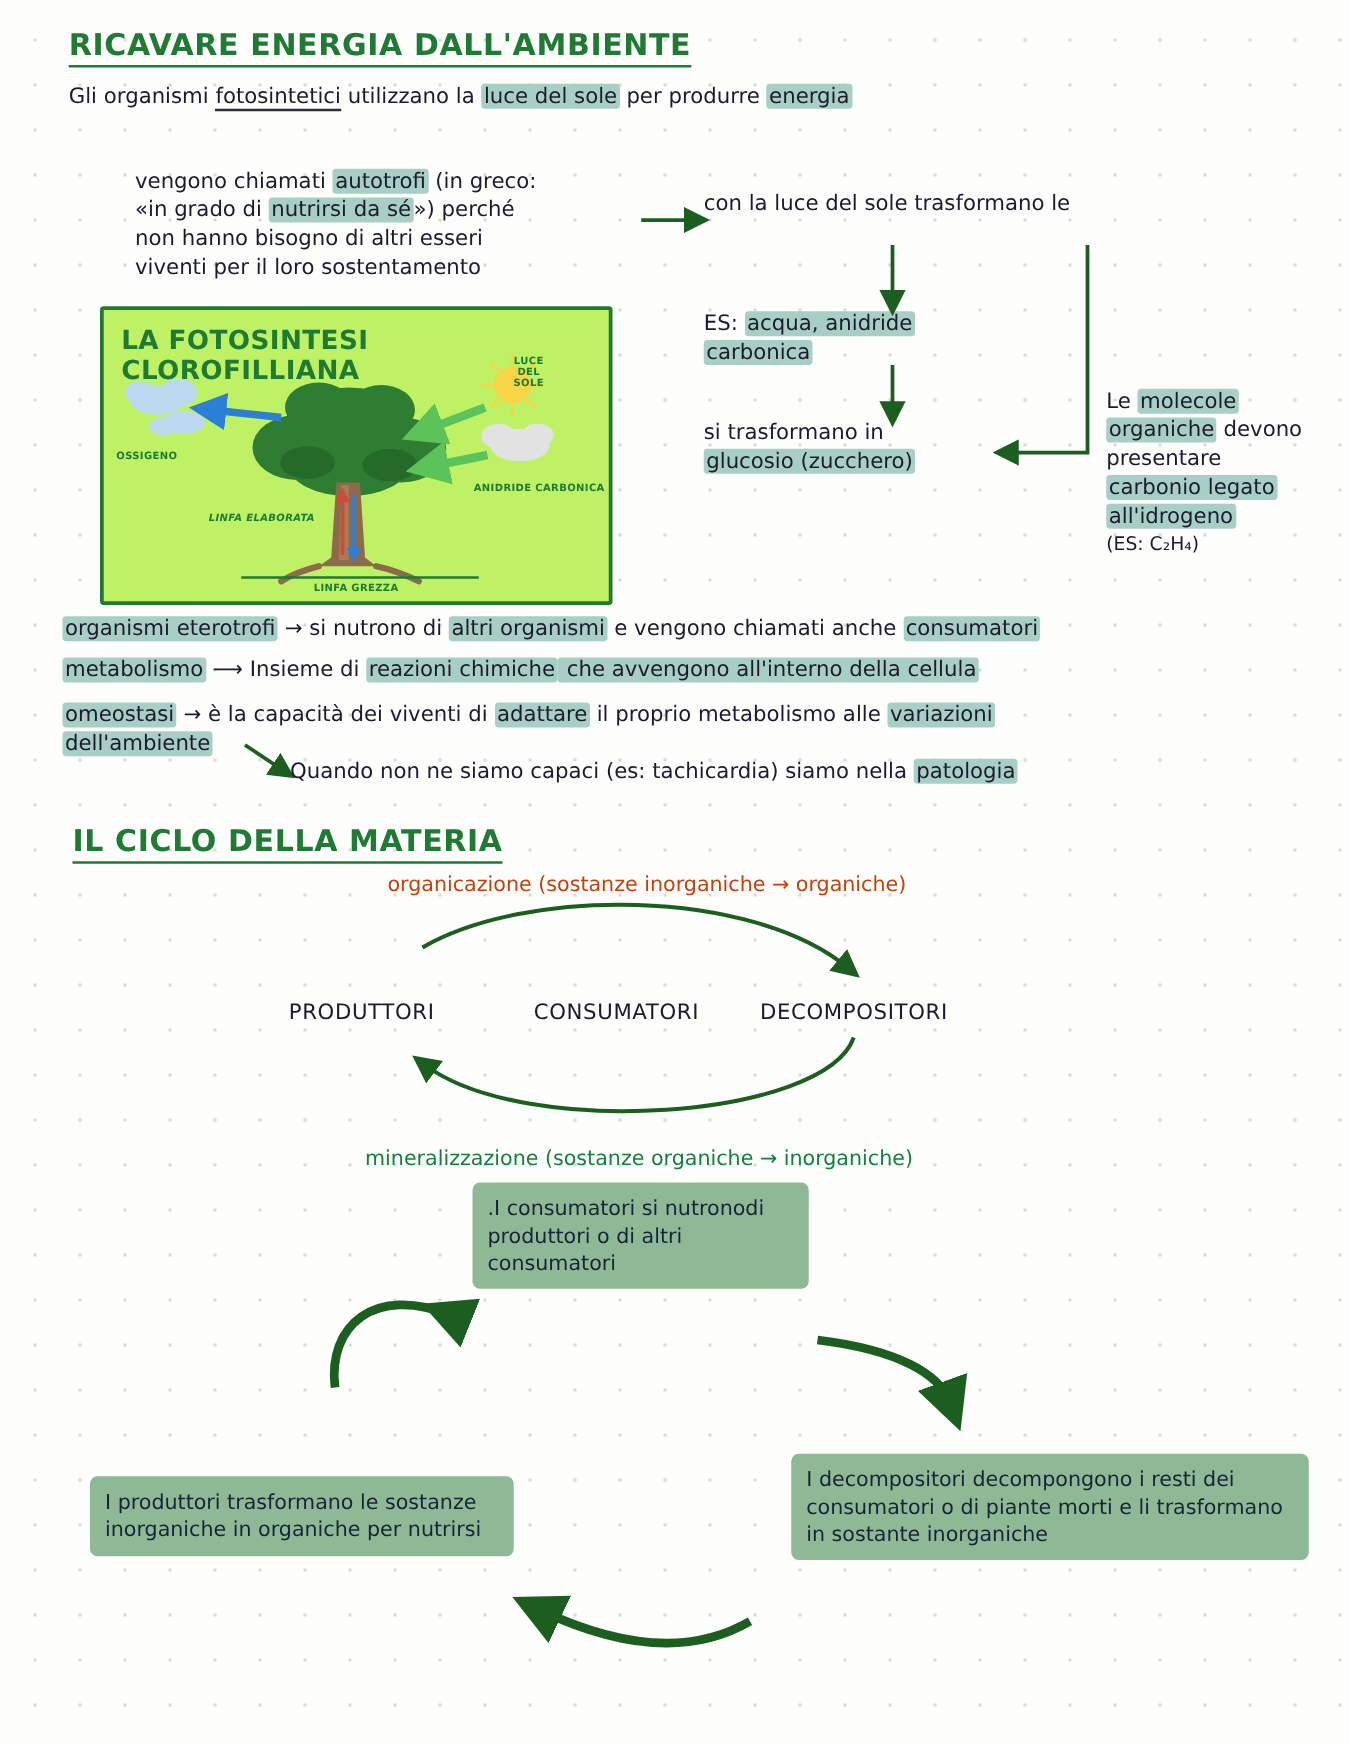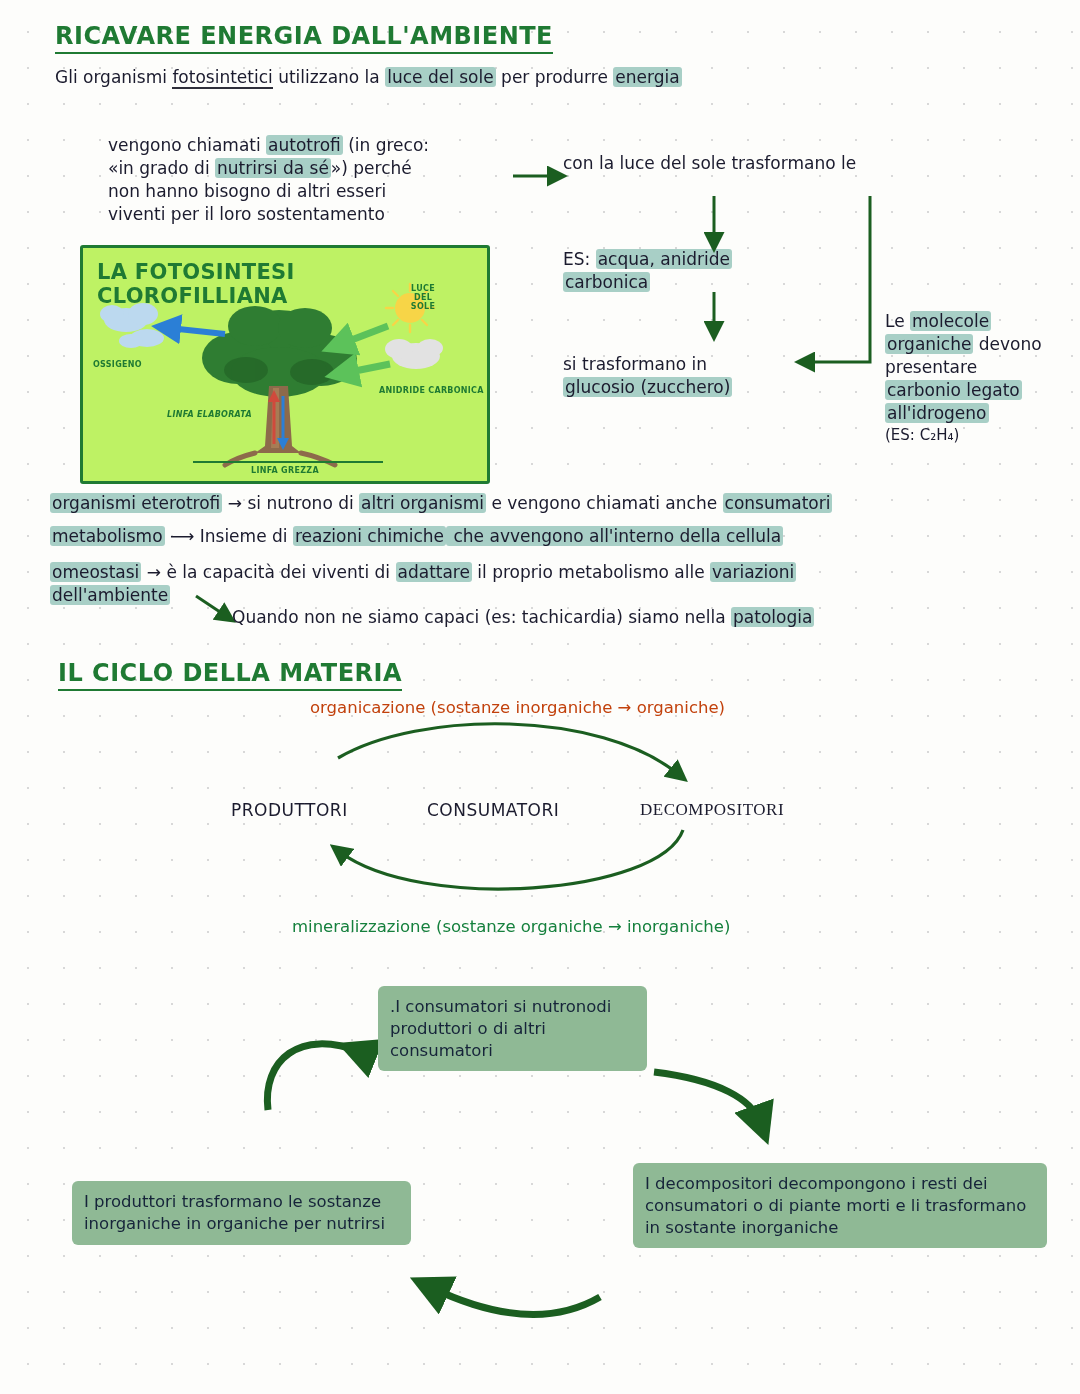--- a/index.html
+++ b/index.html
@@ -41,46 +41,46 @@
   .txt { font-size: 17px; line-height: 1.35; }
 
   
   #t-main { position: absolute; left: 55px; top: 22px; }
   #p-intro { position: absolute; left: 55px; top: 66px; width: 900px; }
 
   #p-auto { position: absolute; left: 108px; top: 134px; width: 420px; }
 
   #p-luce { position: absolute; left: 563px; top: 152px; width: 400px; }
   #p-es   { position: absolute; left: 563px; top: 248px; width: 230px; }
-  #p-gluc { position: absolute; left: 563px; top: 335px; width: 230px; margin-top: 18px; }
+  #p-gluc { position: absolute; left: 563px; top: 335px; width: 230px; }
   #p-mol  { position: absolute; left: 885px; top: 310px; width: 190px; }
 
   #p-etero { position: absolute; left: 50px; top: 492px; width: 1010px; }
   #p-metab { position: absolute; left: 50px; top: 525px; width: 1010px; }
   #p-omeo  { position: absolute; left: 50px; top: 561px; width: 1010px; }
   #p-quando{ position: absolute; left: 232px; top: 606px; width: 800px; }
 
   #t-ciclo { position: absolute; left: 58px; top: 659px; }
 
   #lab-organ { position: absolute; left: 310px; top: 698px; font-size: 16.5px; color:#c2410c; }
   #lab-miner { position: absolute; left: 292px; top: 917px; font-size: 16.5px; color:#15803d; }
   #lab-prod  { position: absolute; left: 231px; top: 800px; font-size: 17px; letter-spacing: .5px; }
   #lab-cons  { position: absolute; left: 427px; top: 800px; font-size: 17px; letter-spacing: .5px; }
-  #lab-deco  { position: absolute; left: 640px; top: 800px; font-size: 17px; letter-spacing: .5px; font-family: Liberation Serif, serif; }
+  #lab-deco  { position: absolute; left: 608px; top: 800px; font-size: 17px; letter-spacing: .5px; }
 
   .boxgreen {
     position: absolute;
     background: #8fb995;
     border-radius: 6px;
     padding: 10px 12px;
     font-size: 16.5px;
     line-height: 1.32;
     color: #16243a;
   }
-  #box-cons { left: 378px; top: 986px; width: 245px; }
+  #box-cons { left: 378px; top: 946px; width: 245px; }
   #box-deco { left: 633px; top: 1163px; width: 390px; }
   #box-prod { left: 72px; top: 1181px; width: 315px; }
 
   
   #illu {
     position: absolute;
     left: 80px; top: 245px;
     width: 404px; height: 233px;
     background: #bef264;
     border: 3px solid #1f7a33;

